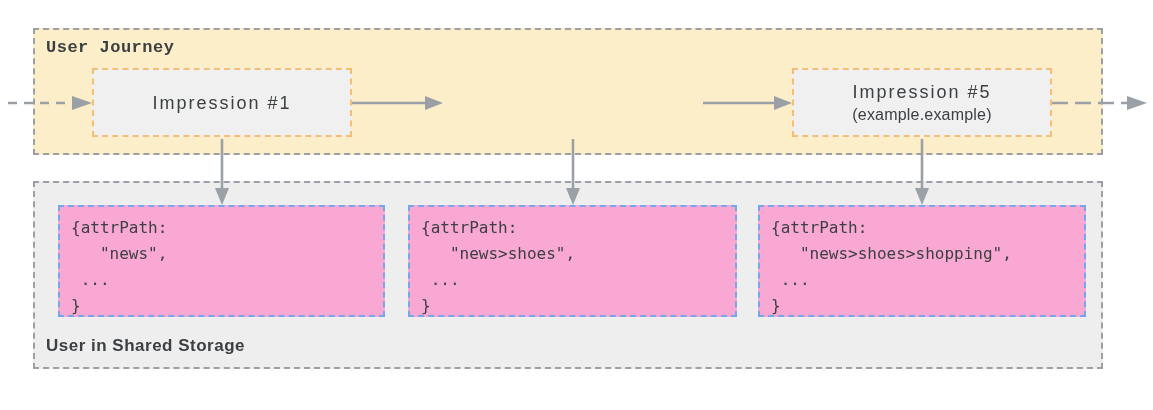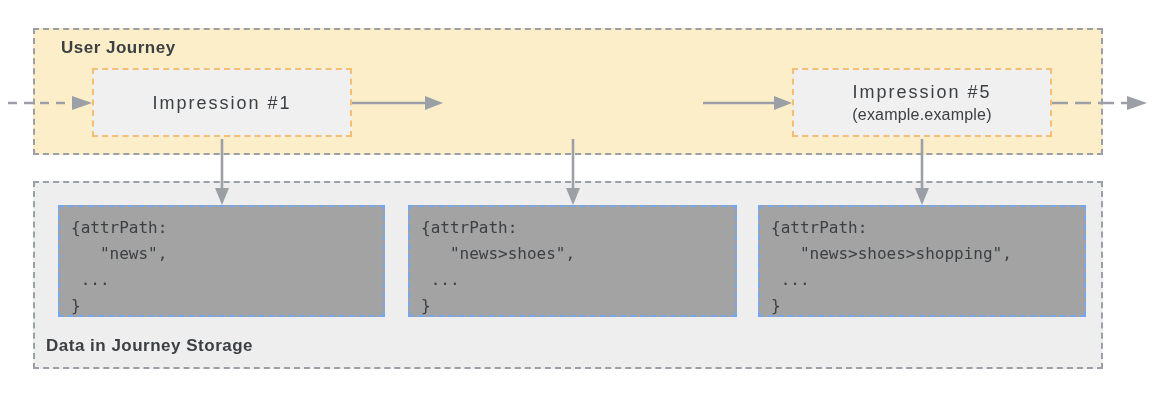--- a/index.html
+++ b/index.html
@@ -35,21 +35,21 @@
     border: 2px dashed #9aa0a6;
   }
   .panel-label {
     position: absolute;
     font-size: 17px;
     font-weight: bold;
     letter-spacing: 0.5px;
     color: #3c4043;
     white-space: nowrap;
   }
-  .journey-panel .panel-label { left: 26px; top: 8px; }
+  .journey-panel .panel-label { left: 11px; top: 8px; font-family: Liberation Mono, monospace; }
   .storage-panel .panel-label { left: 11px; bottom: 11px; }
 
   
   .impression {
     position: absolute;
     top: 68px;
     width: 260px; height: 69px;
     box-sizing: border-box;
     background: #f0f0f1;
     border: 2px dashed #f6be72;
@@ -74,21 +74,21 @@
     line-height: 21px;
     white-space: nowrap;
   }
 
   
   .record {
     position: absolute;
     top: 205px;
     height: 112px;
     box-sizing: border-box;
-    background: #a3a3a3;
+    background: #f9a8d4;
     border: 2px dashed #76a6ec;
     padding: 8px 8px 0 11px;
   }
   .record-1 { left: 58px;  width: 327px; }
   .record-2 { left: 408px; width: 329px; }
   .record-3 { left: 758px; width: 328px; }
   .code-line {
     font-family: "DejaVu Sans Mono", "Liberation Mono", monospace;
     font-size: 16px;
     line-height: 26px;
@@ -116,21 +116,21 @@
 </head>
 <body>
 
 <div class="canvas">
 
   <div class="panel journey-panel">
     <div class="panel-label">User Journey</div>
   </div>
 
   <div class="panel storage-panel">
-    <div class="panel-label">Data in Journey Storage</div>
+    <div class="panel-label">User in Shared Storage</div>
   </div>
 
   <div class="impression impression-1">
     <div class="imp-title">Impression #1</div>
   </div>
   <div class="impression impression-3">
     <div class="imp-title">Impression #5</div>
     <div class="imp-sub">(example.example)</div>
   </div>
 

